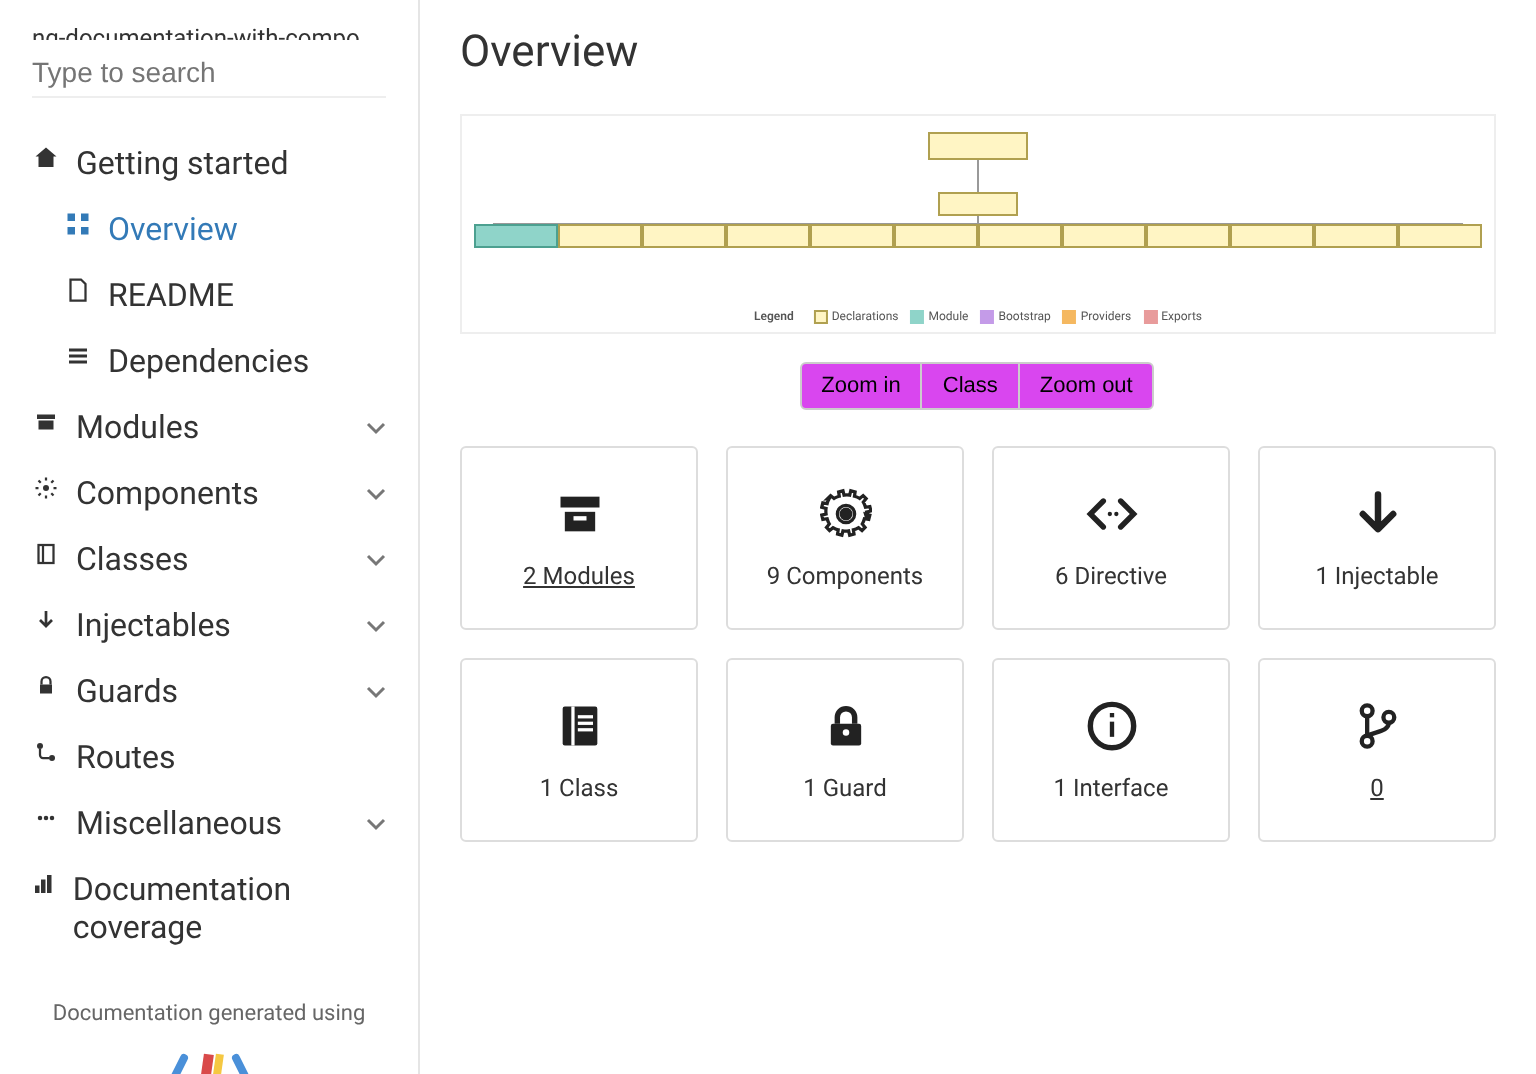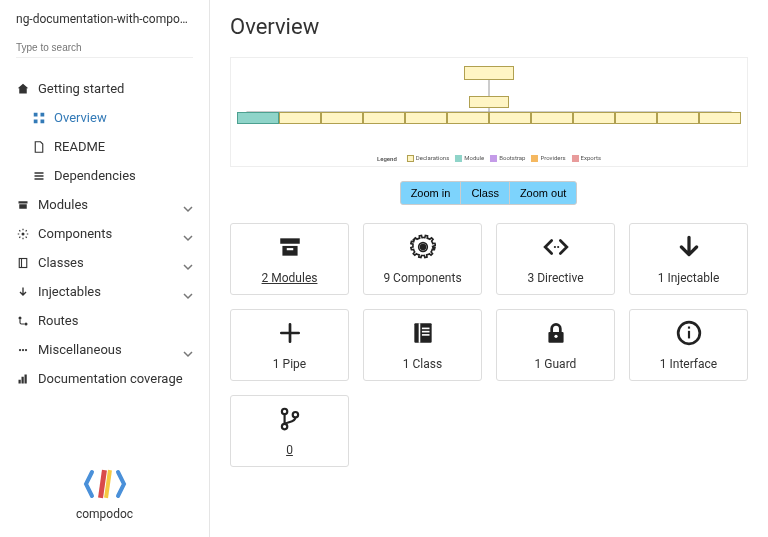--- a/index.html
+++ b/index.html
@@ -1,48 +1,48 @@
 <!DOCTYPE html>
 <html><head>
 <meta charset="utf-8">
 <style>
 *{box-sizing:border-box;margin:0;padding:0}
 body{font-family:-apple-system,BlinkMacSystemFont,"Segoe UI",Roboto,sans-serif;font-size:13px;color:#333;background:#fff}
 .app{display:flex;width:768px;height:537px;overflow:hidden}
 .sidebar{width:210px;border-right:1px solid #e5e5e5;display:flex;flex-direction:column;overflow-y:auto}
 .project-title{padding:12px 16px 8px;font-size:12px;color:#333;white-space:nowrap;overflow:hidden;text-overflow:ellipsis}
 .search-box{padding:4px 16px 12px}
-.search-box input{width:100%;border:none;outline:none;font-size:10px;color:#999;padding:4px 0;border-bottom:1px solid #eee}
+.search-box input{width:100%;border:none;outline:none;font-size:14px;color:#999;padding:4px 0;border-bottom:1px solid #eee}
 .nav{flex:1;padding:4px 0}
-.nav-item{display:flex;align-items:flex-end;padding:7px 16px;cursor:pointer;font-size:13px;color:#333}
+.nav-item{display:flex;align-items:flex-start;padding:7px 16px;cursor:pointer;font-size:16px;color:#333}
 .nav-item.active{color:#337ab7}
 .nav-item .icon{width:14px;height:14px;margin-right:8px;display:flex;align-items:center;justify-content:center}
 .nav-item .icon svg{width:12px;height:12px;fill:currentColor}
 .nav-item.sub{padding-left:32px}
 .nav-item .chev{margin-left:auto;width:10px;height:10px}
 .nav-item .chev svg{width:10px;height:10px;fill:#777}
 .footer{padding:16px;text-align:center;font-size:11px;color:#666}
 .footer .logo{margin-top:8px}
 .main{flex:1;padding:14px 20px;overflow-y:auto;position:relative}
 .main h1{font-size:22px;font-weight:400;margin-bottom:18px}
 .diagram{border:1px solid #eee;height:110px;position:relative;margin-bottom:6px;font-size:5px}
 .d-root{position:absolute;left:50%;top:8px;transform:translateX(-50%);width:50px;height:14px;background:#fff5c4;border:1px solid #b0a050;display:flex;align-items:center;justify-content:center}
 .d-mid{position:absolute;left:50%;top:38px;transform:translateX(-50%);width:40px;height:12px;background:#fff5c4;border:1px solid #b0a050}
 .d-row{position:absolute;top:54px;left:6px;right:6px;display:flex;justify-content:space-between}
 .d-box{width:42px;height:12px;background:#fff5c4;border:1px solid #b0a050}
 .d-box.teal{background:#8fd4c9;border-color:#4ca090}
 .d-legend{position:absolute;bottom:4px;left:50%;transform:translateX(-50%);display:flex;gap:6px;align-items:center;font-size:6px;color:#555}
 .d-legend b{font-weight:600;margin-right:4px}
 .lg-sw{width:7px;height:7px;display:inline-block;margin-right:2px;vertical-align:middle}
 .zoom-ctrl{display:flex;justify-content:center;margin:14px 0 18px}
-.zoom-ctrl button{border:1px solid #ccc;background:#7dd3fc;padding:5px 10px;font-size:11px;cursor:pointer;margin-left:-1px}
+.zoom-ctrl button{border:1px solid #ccc;background:#d946ef;padding:5px 10px;font-size:11px;cursor:pointer;margin-left:-1px}
 .zoom-ctrl button:first-child{border-radius:3px 0 0 3px}
 .zoom-ctrl button:last-child{border-radius:0 3px 3px 0}
 .cards{display:grid;grid-template-columns:repeat(4,1fr);gap:14px}
-.card{border:1px solid #ddd;border-radius:3px;height:72px;display:flex;flex-direction:column;align-items:center;justify-content:center;gap:10px;cursor:pointer}
+.card{border:1px solid #ddd;border-radius:3px;height:92px;display:flex;flex-direction:column;align-items:center;justify-content:center;gap:10px;cursor:pointer}
 .card .c-icon{height:28px;display:flex;align-items:center;justify-content:center}
 .card .c-icon svg{width:26px;height:26px;fill:#222}
 .card .c-label{font-size:12px;color:#333}
 .card .c-label.link{text-decoration:underline}
 .gen-label{display:block;margin-bottom:6px}
 </style>
 </head>
 <body>
 
 <div class="app">
@@ -132,20 +132,32 @@
             </svg>
           </span>
         <span>Injectables</span>
         <span class="chev"><svg viewBox="0 0 10 10">
               <path d="M1 3l4 4 4-4" fill="none" stroke="#777" stroke-width="1.5"></path>
             </svg></span>
       </div>
       <div class="nav-item">
         <span class="icon">
             <svg viewBox="0 0 16 16">
+              <rect x="4" y="7" width="8" height="6"></rect>
+              <path d="M5 7V5a3 3 0 016 0v2" fill="none" stroke="#333" stroke-width="1.5"></path>
+            </svg>
+          </span>
+        <span>Guards</span>
+        <span class="chev"><svg viewBox="0 0 10 10">
+              <path d="M1 3l4 4 4-4" fill="none" stroke="#777" stroke-width="1.5"></path>
+            </svg></span>
+      </div>
+      <div class="nav-item">
+        <span class="icon">
+            <svg viewBox="0 0 16 16">
               <circle cx="4" cy="4" r="2"></circle>
               <circle cx="12" cy="12" r="2"></circle>
               <path d="M4 6v4a2 2 0 002 2h4" fill="none" stroke="#333" stroke-width="1.5"></path>
             </svg>
           </span>
         <span>Routes</span>
       </div>
       <div class="nav-item">
         <span class="icon">
             <svg viewBox="0 0 16 16">
@@ -164,20 +176,21 @@
             <svg viewBox="0 0 16 16">
               <rect x="2" y="9" width="3" height="5"></rect>
               <rect x="6" y="5" width="3" height="9"></rect>
               <rect x="10" y="2" width="3" height="12"></rect>
             </svg>
           </span>
         <span>Documentation coverage</span>
       </div>
     </nav>
     <div class="footer">
+      <span class="gen-label">Documentation generated using</span>
       <div class="logo">
         <svg width="50" height="40" viewBox="0 0 50 40">
           <path d="M12 8 L6 20 L12 32" fill="none" stroke="#4a90d9" stroke-width="4" stroke-linecap="round"></path>
           <rect x="20" y="6" width="5" height="28" fill="#d94a4a" transform="rotate(8 22 20)"></rect>
           <rect x="26" y="6" width="4" height="28" fill="#f5c842" transform="rotate(8 28 20)"></rect>
           <path d="M38 8 L44 20 L38 32" fill="none" stroke="#4a90d9" stroke-width="4" stroke-linecap="round"></path>
         </svg>
         <div style="font-size:12px;color:#333">compodoc</div>
       </div>
     </div>
@@ -245,37 +258,29 @@
         <span class="c-label">9 Components</span>
       </div>
       <div class="card">
         <span class="c-icon">
             <svg viewBox="0 0 24 24">
               <path d="M8 6l-6 6 6 6M16 6l6 6-6 6" fill="none" stroke="#222" stroke-width="2.5" stroke-linecap="round"></path>
               <circle cx="11" cy="12" r="1"></circle>
               <circle cx="14" cy="12" r="1"></circle>
             </svg>
           </span>
-        <span class="c-label">3 Directive</span>
+        <span class="c-label">6 Directive</span>
       </div>
       <div class="card">
         <span class="c-icon">
             <svg viewBox="0 0 24 24">
               <path d="M12 3v14M5 12l7 7 7-7" fill="none" stroke="#222" stroke-width="3" stroke-linecap="round" stroke-linejoin="round"></path>
             </svg>
           </span>
         <span class="c-label">1 Injectable</span>
-      </div>
-      <div class="card">
-        <span class="c-icon">
-            <svg viewBox="0 0 24 24">
-              <path d="M12 4v16M4 12h16" stroke="#222" stroke-width="2.5" stroke-linecap="round"></path>
-            </svg>
-          </span>
-        <span class="c-label">1 Pipe</span>
       </div>
       <div class="card">
         <span class="c-icon">
             <svg viewBox="0 0 24 24">
               <rect x="4" y="3" width="16" height="18" rx="1"></rect>
               <rect x="8" y="3" width="1.5" height="18" fill="#fff"></rect>
               <rect x="11" y="7" width="7" height="1.5" fill="#fff"></rect>
               <rect x="11" y="10" width="7" height="1.5" fill="#fff"></rect>
               <rect x="11" y="13" width="7" height="1.5" fill="#fff"></rect>
             </svg>

